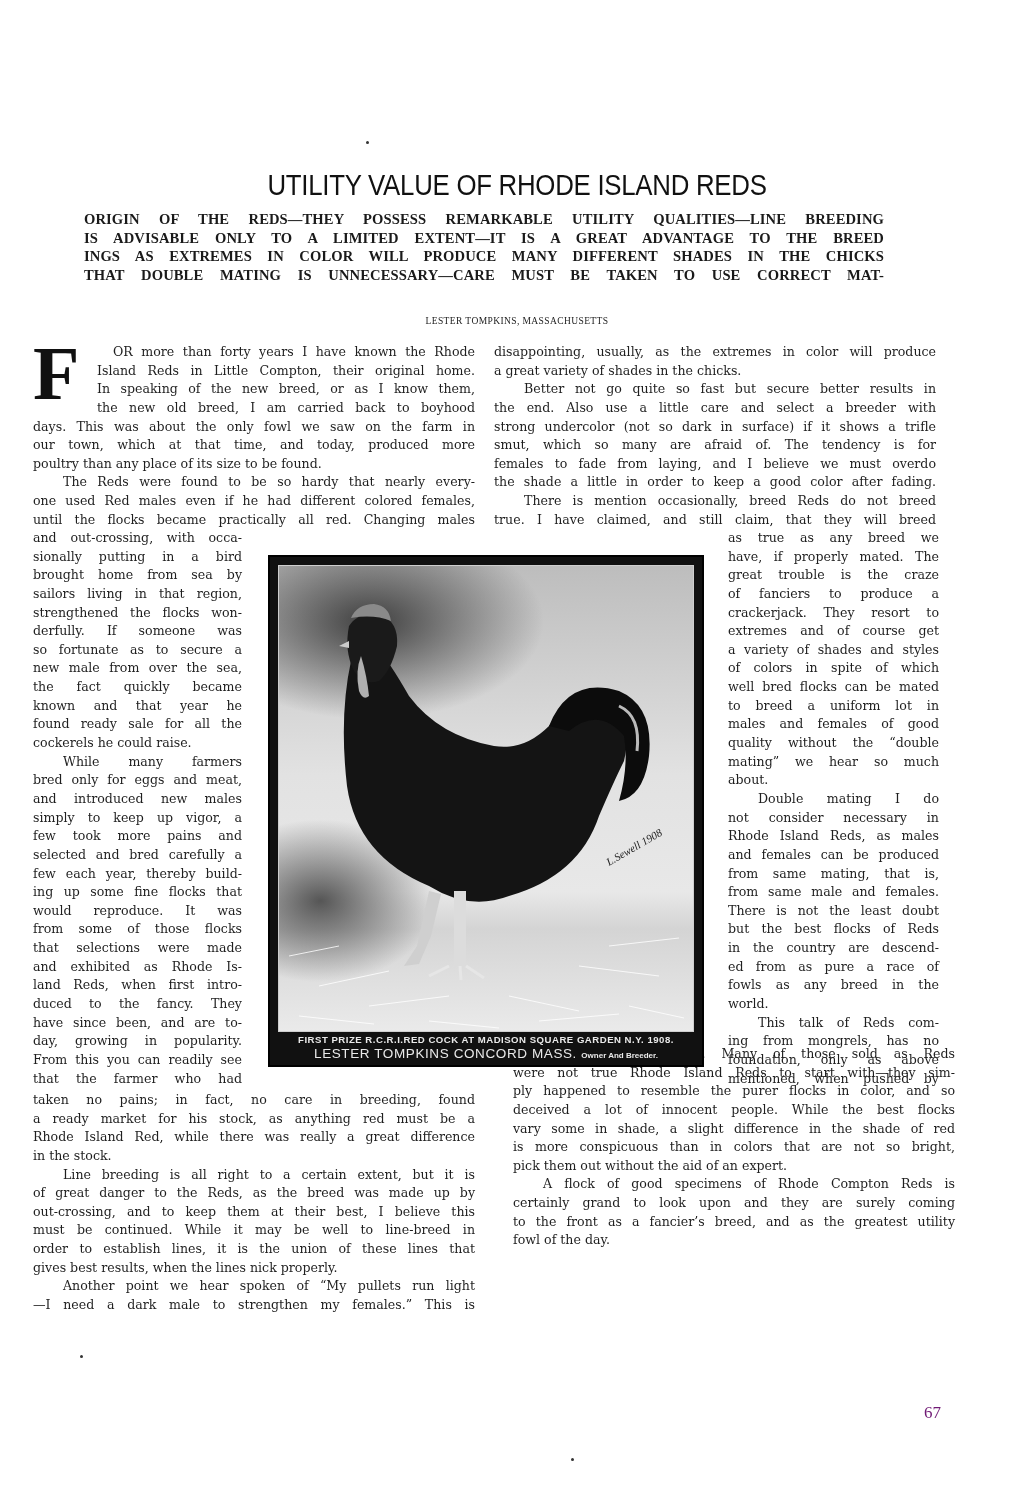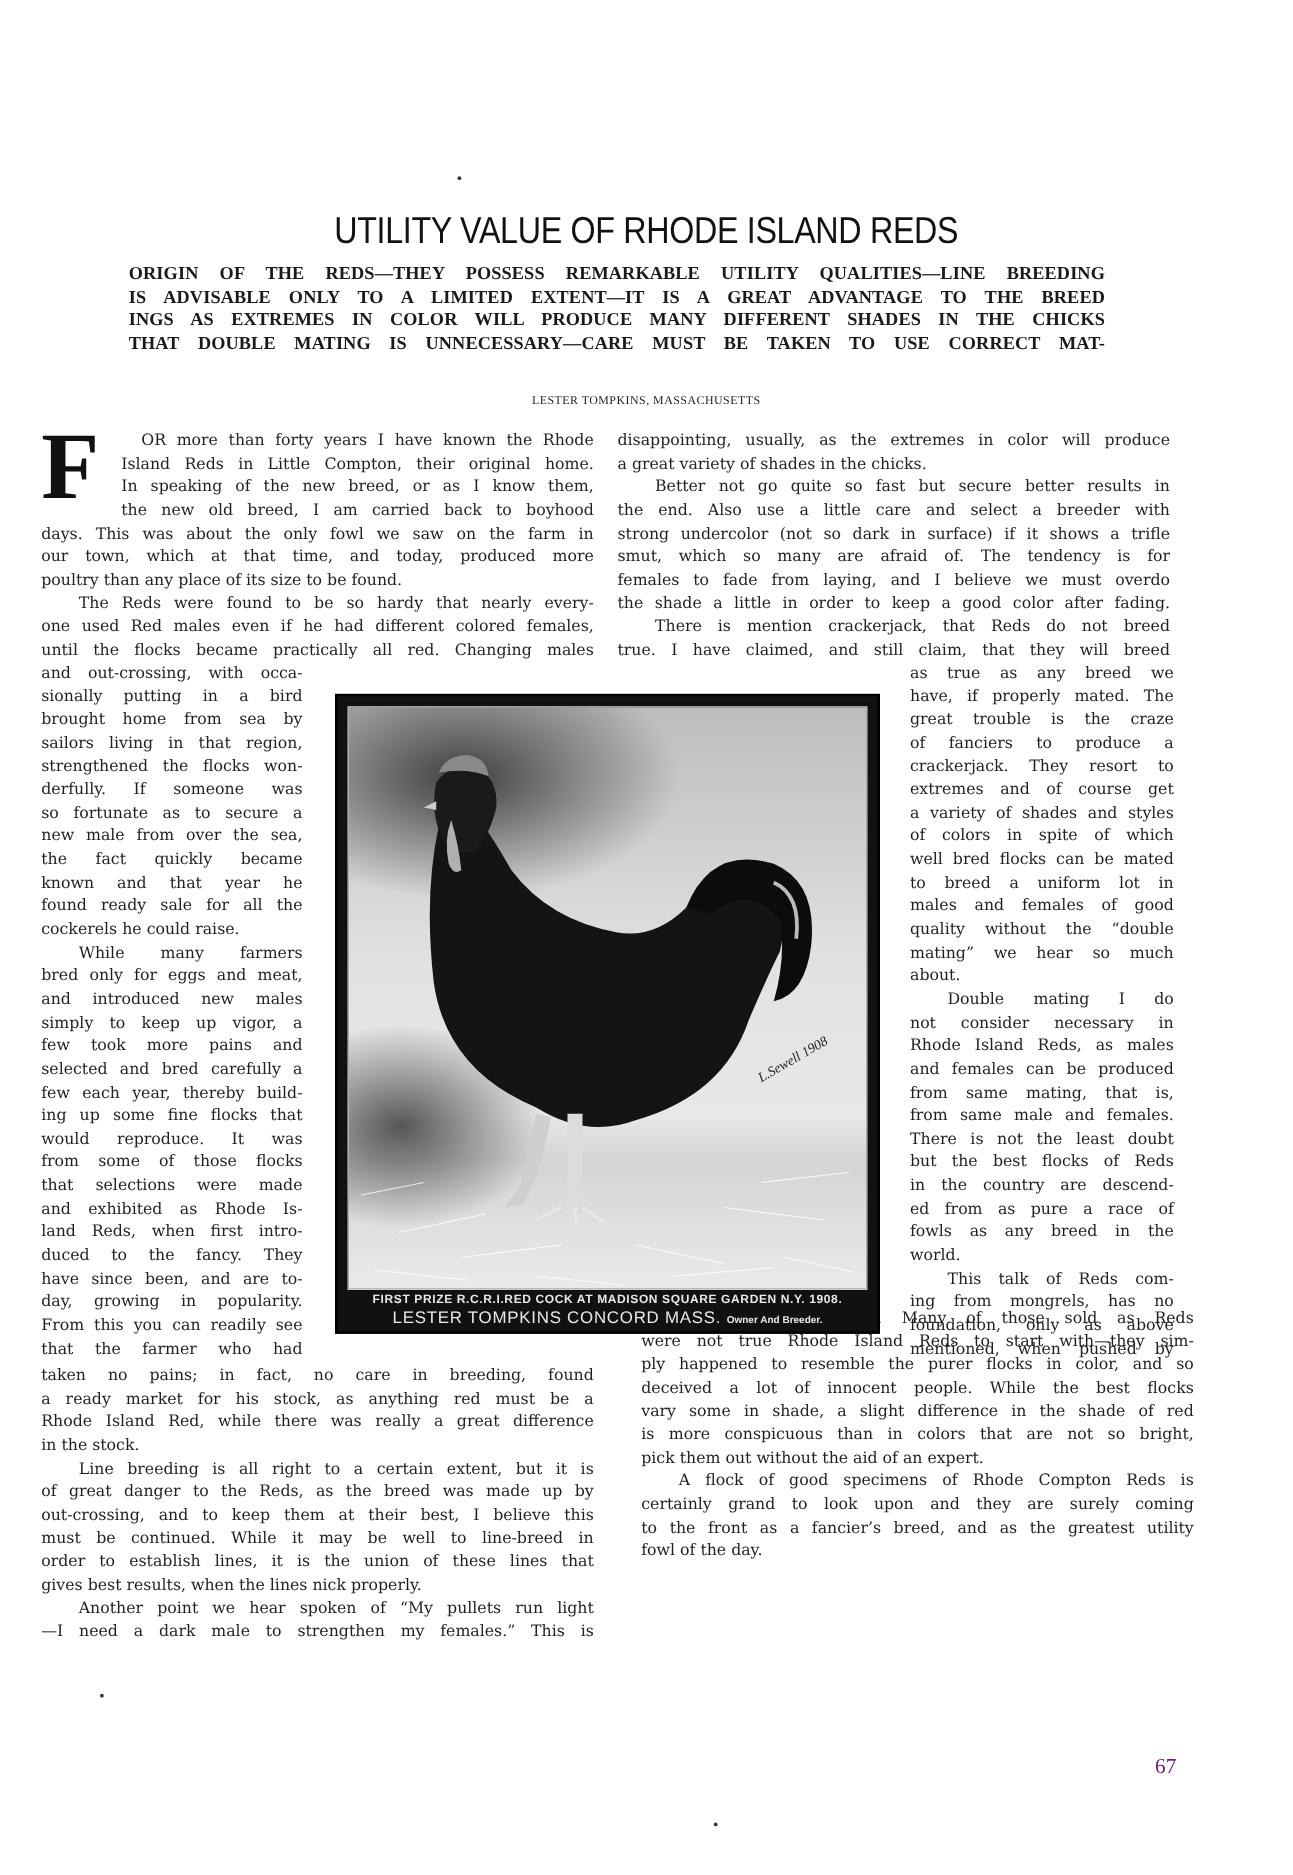--- a/index.html
+++ b/index.html
@@ -14,21 +14,21 @@
     left: 0; width: 1034px; top: 168px; text-align: center;
     font-family: "Liberation Sans", sans-serif; font-size: 30px; letter-spacing: -0.3px;
     color: #111; transform: scaleX(0.86); transform-origin: center;
   }
   .subtitle {
     left: 84px; width: 800px; top: 210px;
     font-family: "Liberation Serif", serif; font-weight: bold; font-size: 14.6px;
     line-height: 18.5px; text-align: justify; text-align-last: justify; color: #1a1a1a;
     letter-spacing: 0.1px;
   }
-  .subtitle .ln { display: block; text-align: justify; text-align-last: justify; white-space: nowrap; margin-left: 19px; }
+  .subtitle .ln { display: block; text-align: justify; text-align-last: justify; white-space: nowrap; }
   .byline {
     left: 0; width: 1034px; top: 316px; text-align: center;
     font-family: "Liberation Serif", serif; font-size: 9.5px; letter-spacing: 0.4px; color: #222;
   }
   .col-text {
     font-family: "DejaVu Serif", serif; font-size: 12.6px; line-height: 18.65px; color: #1f1f1f;
   }
   .ln {
     display: block; white-space: nowrap; text-align: justify; text-align-last: justify; height: 18.65px;
     overflow: visible;
@@ -150,21 +150,21 @@
 
 <div class="abs col-text right-col" style="top:343px;" id="right-top">
     <span class="ln">disappointing, usually, as the extremes in color will produce</span>
     <span class="ln last">a great variety of shades in the chicks.</span>
     <span class="ln ind">Better not go quite so fast but secure better results in</span>
     <span class="ln">the end.  Also use a little care and select a breeder with</span>
     <span class="ln">strong undercolor (not so dark in surface) if it shows a trifle</span>
     <span class="ln">smut, which so many are afraid of.  The tendency is for</span>
     <span class="ln">females to fade from laying, and I believe we must overdo</span>
     <span class="ln">the shade a little in order to keep a good color after fading.</span>
-    <span class="ln ind">There is mention crackerjack, that Reds do not breed</span>
+    <span class="ln ind">There is mention occasionally, breed Reds do not breed</span>
     <span class="ln">true.  I have claimed, and still claim, that they will breed</span>
   </div>
 
 <div class="abs col-text narrow-r" style="top:529px;" id="right-narrow">
     <span class="ln">as true as any breed we</span>
     <span class="ln">have, if properly mated. The</span>
     <span class="ln">great trouble is the craze</span>
     <span class="ln">of fanciers to produce a</span>
     <span class="ln">crackerjack.  They resort to</span>
     <span class="ln">extremes and of course get</span>

